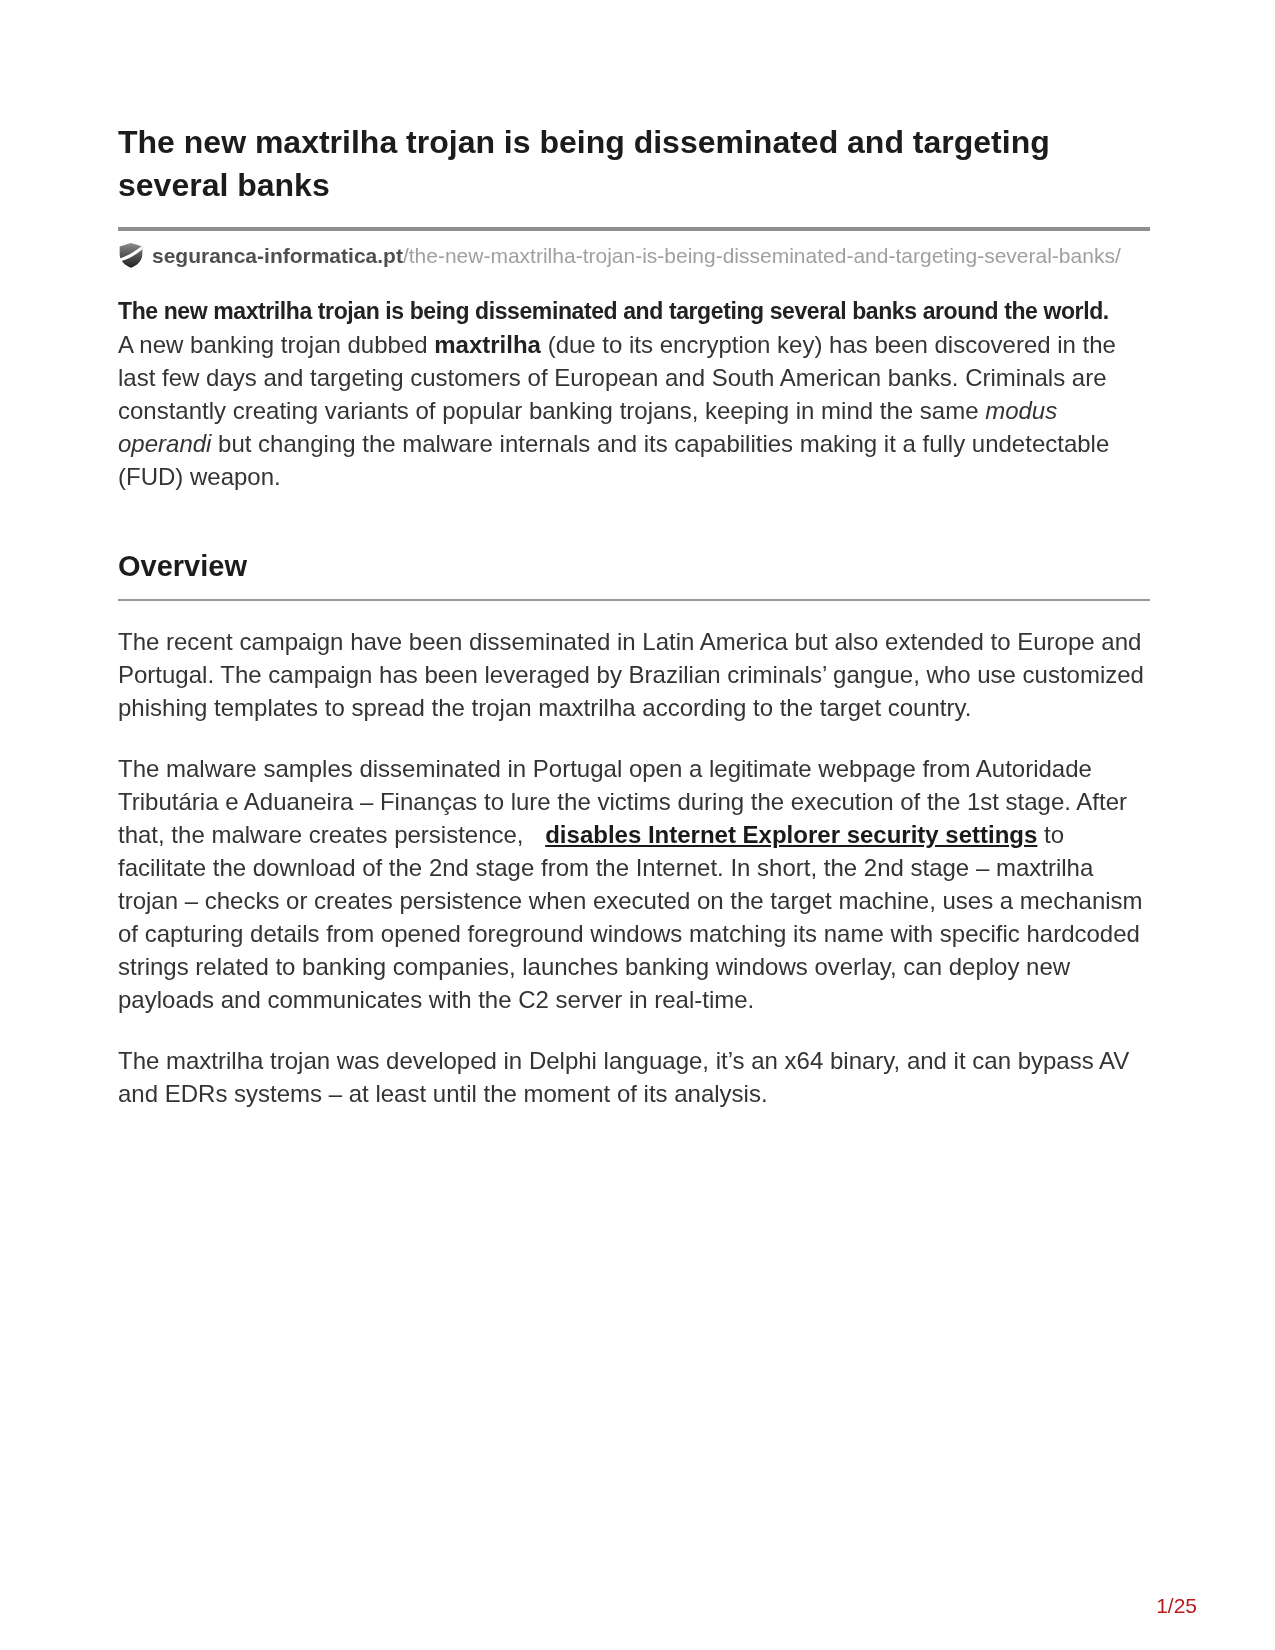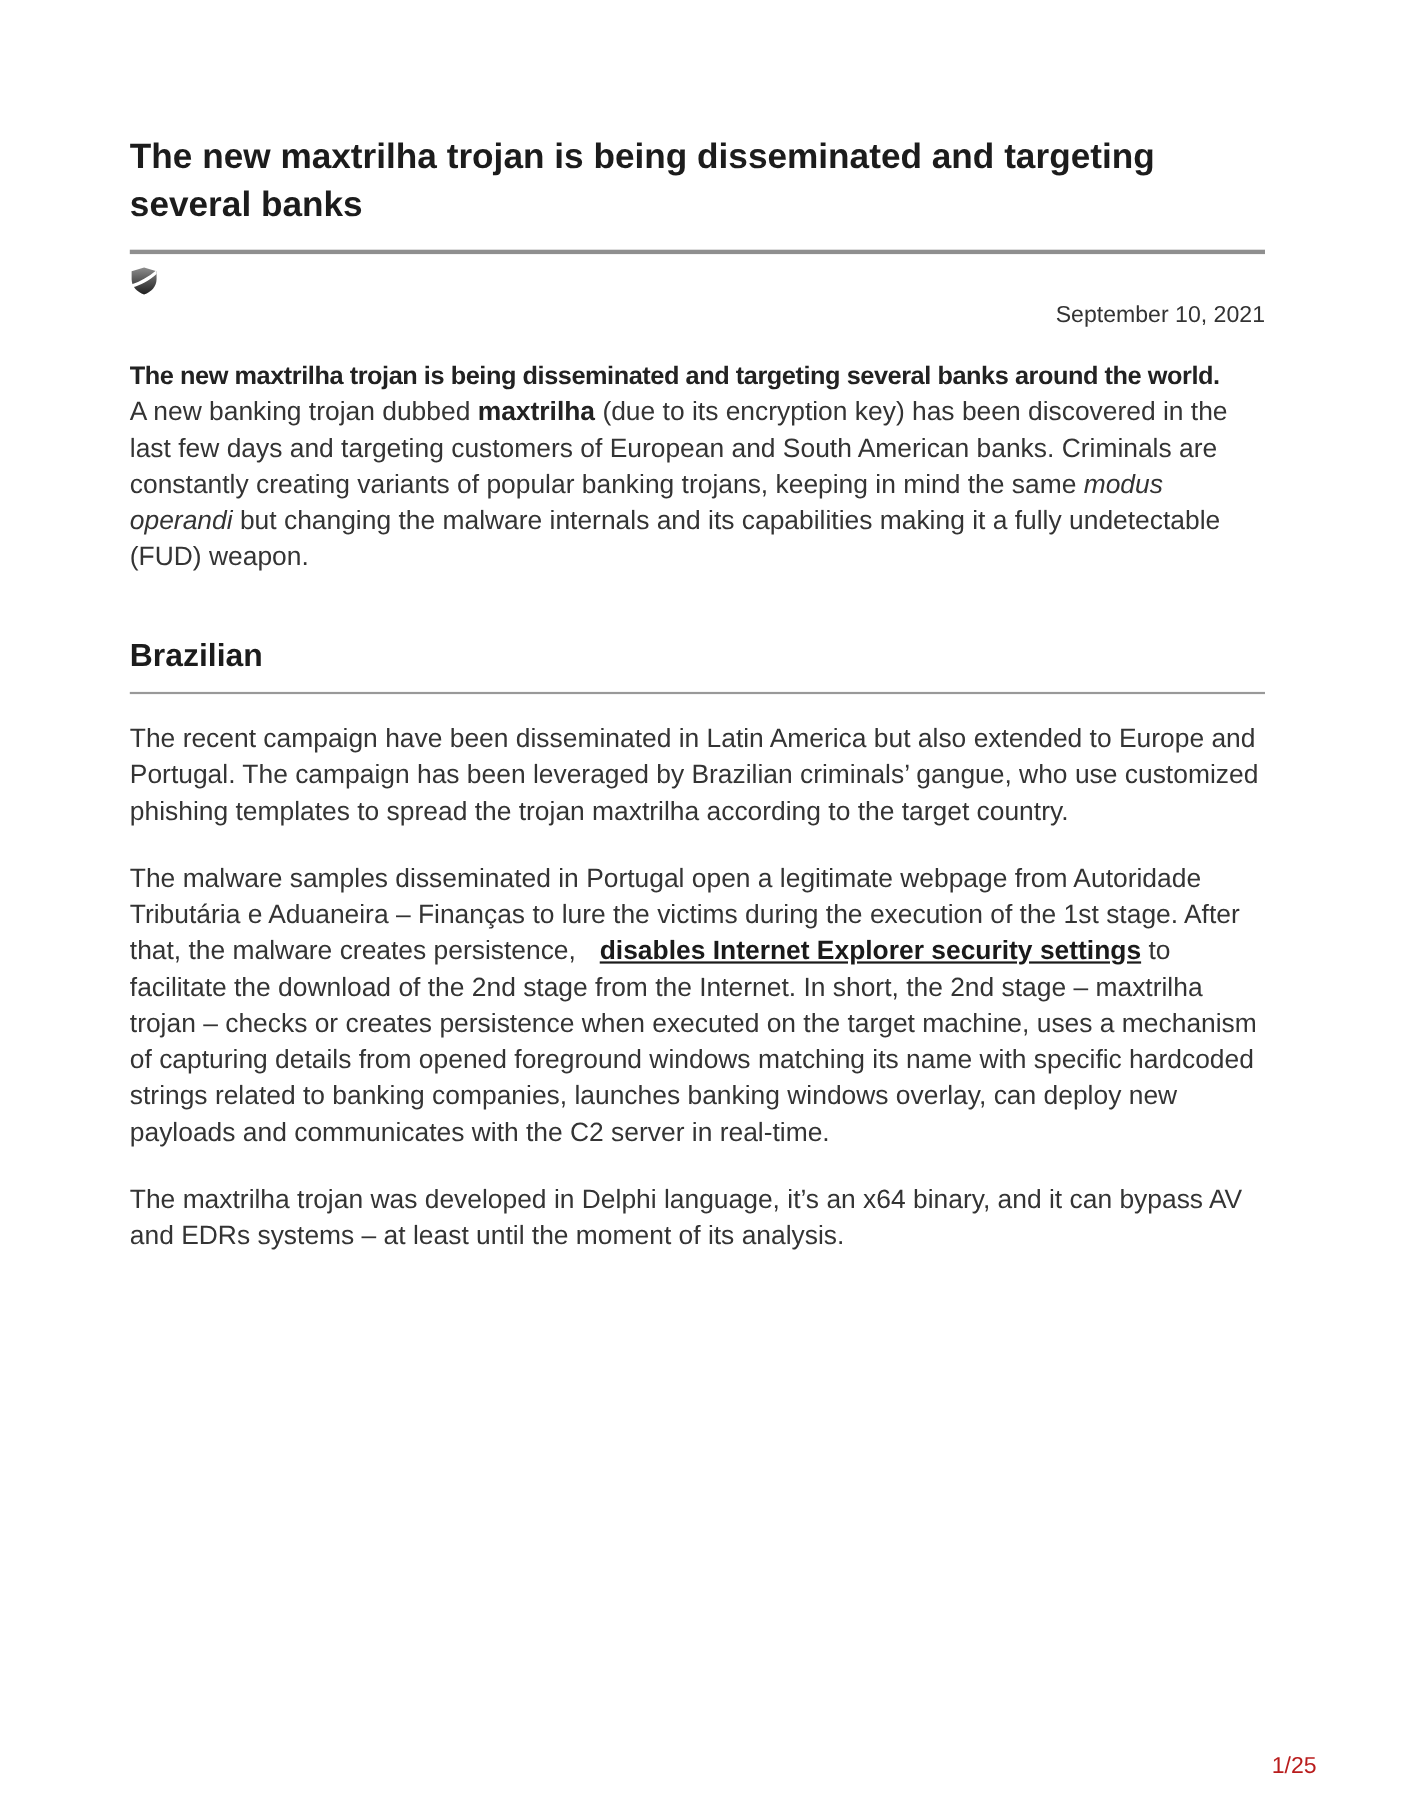--- a/index.html
+++ b/index.html
@@ -109,29 +109,29 @@
           <linearGradient id="sg" x1="0" y1="0" x2="0" y2="1">
             <stop offset="0" stop-color="#8d8d8d"></stop>
             <stop offset="0.45" stop-color="#5a5a5a"></stop>
             <stop offset="1" stop-color="#1f1f1f"></stop>
           </linearGradient>
         </defs>
         <path d="M12 1 L22.5 4.2 V10.8 C22.5 17.2 18 21.8 12 23.8 C6 21.8 1.5 17.2 1.5 10.8 V4.2 Z" fill="url(#sg)"></path>
         <path d="M1.8 15.2 C8.5 13.0 15.5 9.0 22.4 3.4 L22.5 6.6 C16.0 12.4 8.8 16.1 2.6 17.8 Z" fill="#ffffff"></path>
       </svg>
     </span>
+    <span><span class="source-domain">seguranca-informatica.pt</span><span class="source-path">/the-new-maxtrilha-trojan-is-being-disseminated-and-targeting-several-banks/</span></span>
   </div>
 
-  <div class="date-line">September 10, 2021</div>
 
   <p class="lead"><span class="b">The new maxtrilha trojan is being disseminated and targeting several banks around the world.</span></p>
 
   <p class="body"><span>A new banking trojan dubbed </span><span class="b">maxtrilha</span><span> (due to its encryption key) has been discovered in the last few days and targeting customers of European and South American banks. Criminals are constantly creating variants of popular banking trojans, keeping in mind the same </span><span class="i">modus operandi</span><span> but changing the malware internals and its capabilities making it a fully undetectable (FUD) weapon.</span></p>
 
-  <h2 class="section-heading">Brazilian</h2>
+  <h2 class="section-heading">Overview</h2>
 
   <div class="section-rule"></div>
 
   <p class="body"><span>The recent campaign have been disseminated in Latin America but also extended to Europe and Portugal. The campaign has been leveraged by Brazilian criminals’ gangue, who use customized phishing templates to spread the trojan maxtrilha according to the target country.</span></p>
 
   <p class="body gap"><span>The malware samples disseminated in Portugal open a legitimate webpage from Autoridade Tributária e Aduaneira – Finanças to lure the victims during the execution of the 1st stage. After that, the malware creates persistence, </span><span class="b u link">disables Internet Explorer security settings</span><span> to facilitate the download of the 2nd stage from the Internet. In short, the 2nd stage – maxtrilha trojan – checks or creates persistence when executed on the target machine, uses a mechanism of capturing details from opened foreground windows matching its name with specific hardcoded strings related to banking companies, launches banking windows overlay, can deploy new payloads and communicates with the C2 server in real-time.</span></p>
 
   <p class="body gap"><span>The maxtrilha trojan was developed in Delphi language, it’s an x64 binary, and it can bypass AV and EDRs systems – at least until the moment of its analysis.</span></p>
 
 </div>

